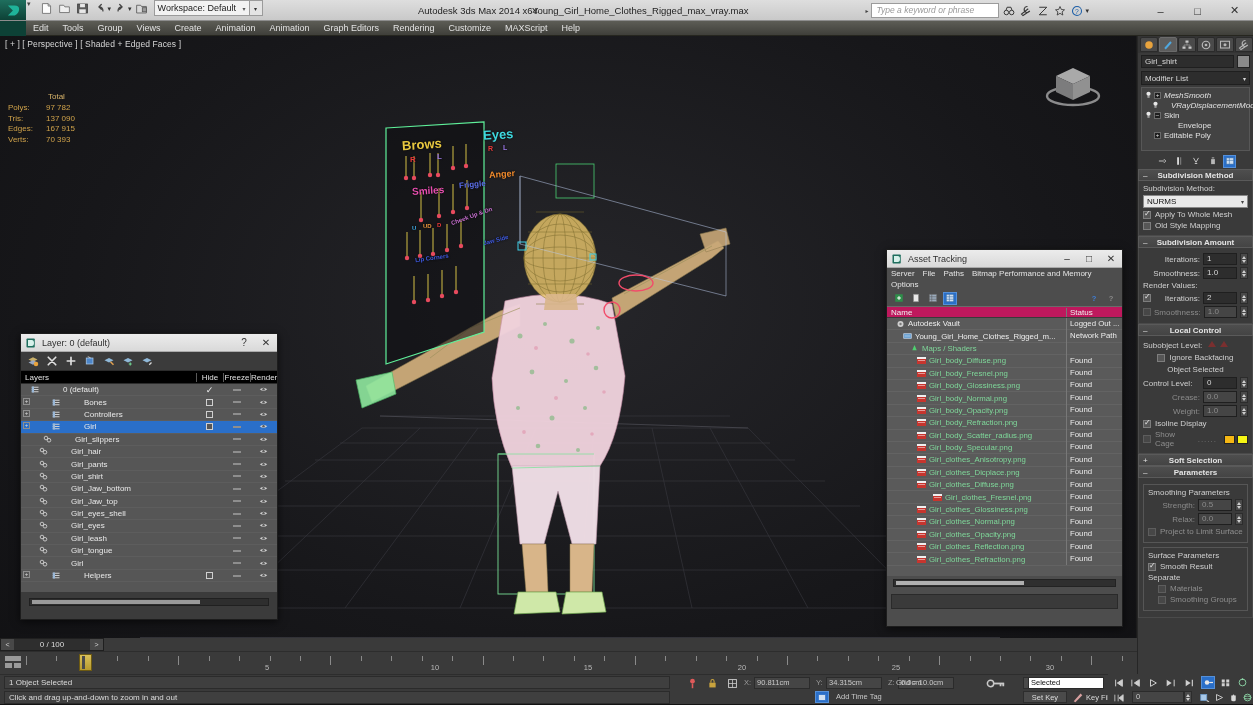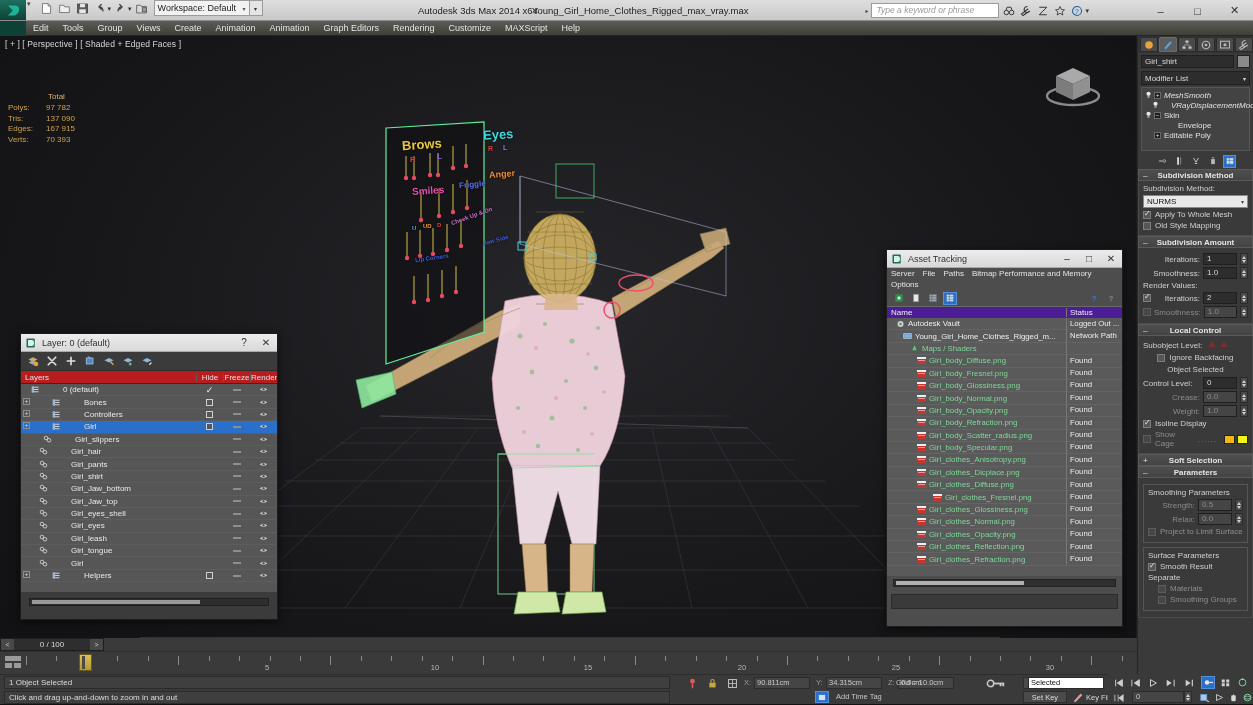--- a/index.html
+++ b/index.html
@@ -128,21 +128,21 @@
              font-size: 10px; color: #333; }
 
   #layer-dialog { left: 20px; top: 333px; width: 258px; height: 287px; }
   .layer-toolbar {
     height: 19px; background: #3b3b3b; display: flex; align-items: center; padding-left: 4px; gap: 3px;
     border-bottom: 1px solid #2c2c2c;
   }
   .ltb { width: 16px; height: 15px; display: flex; align-items: center; justify-content: center; }
   .ltb svg { width: 12px; height: 12px; }
   .layer-head {
-    height: 13px; background: #b91c1c; border-bottom: 1px solid #2c2c2c;
+    height: 13px; background: #000000; border-bottom: 1px solid #2c2c2c;
     display: flex; align-items: center; font-size: 8px; color: #e0e0e0;
   }
   .lh-name { padding-left: 4px; flex: 1; }
   .lh-col { width: 27px; text-align: center; border-left: 1px solid #5a5a5a; }
   .layer-list { height: 208px; background: #565656; overflow: hidden; position: relative; }
   .layer-row {
     height: 12.4px; display: flex; align-items: center; font-size: 8px; color: #e8e8e8;
     border-bottom: 1px solid #5d5d5d;
   }
   .layer-row.sel { background: #2a6fc9; }
@@ -160,21 +160,21 @@
 
   
   #asset-dialog { left: 886px; top: 249px; width: 237px; height: 378px; background:#4d4d4d; }
   .at-menubar { height: 11px; display: flex; align-items: center; font-size: 8px; color:#e4e4e4; padding-left:4px; }
   .at-menubar2 { height: 11px; display: flex; align-items: center; font-size: 8px; color:#e4e4e4; padding-left:4px; }
   .at-menu { padding: 0 4px 0 0; margin-right: 4px; }
   .at-toolbar { height: 16px; background: #4d4d4d; display: flex; align-items: center; padding-left: 5px; gap: 3px; }
   .atb { width: 14px; height: 13px; display: flex; align-items: center; justify-content: center; }
   .atb.on { background: #2a6fc9; border: 1px solid #5590d8; }
   .atb svg { width: 10px; height: 10px; }
-  .at-head { height: 12px; background: #4c1d95; display: flex; align-items: center;
+  .at-head { height: 12px; background: #be185d; display: flex; align-items: center;
              font-size: 8px; color: #eee; border-top:1px solid #6a6a6a; border-bottom:1px solid #3a3a3a;}
   .ah-name { flex: 1; padding-left: 4px; }
   .ah-status { width: 56px; padding-left: 3px; border-left: 1px solid #777; }
   .at-list { height: 258px; background: #5a5a5a; overflow: hidden; }
   .at-row { height: 12.4px; display: flex; align-items: center; font-size: 7.8px;
             border-bottom: 1px solid #636363; }
   .ar-name { flex: 1; display: flex; align-items: center; white-space: nowrap; overflow: hidden; }
   .ar-status { width: 56px; padding-left: 3px; border-left: 1px solid #787878; color: #ececec;
                white-space: nowrap; overflow: hidden; height:12.4px; line-height:12.4px;}
   .png-ic { width: 9px; height: 7px; background: #c7352e; margin-right: 3px; flex: none;

